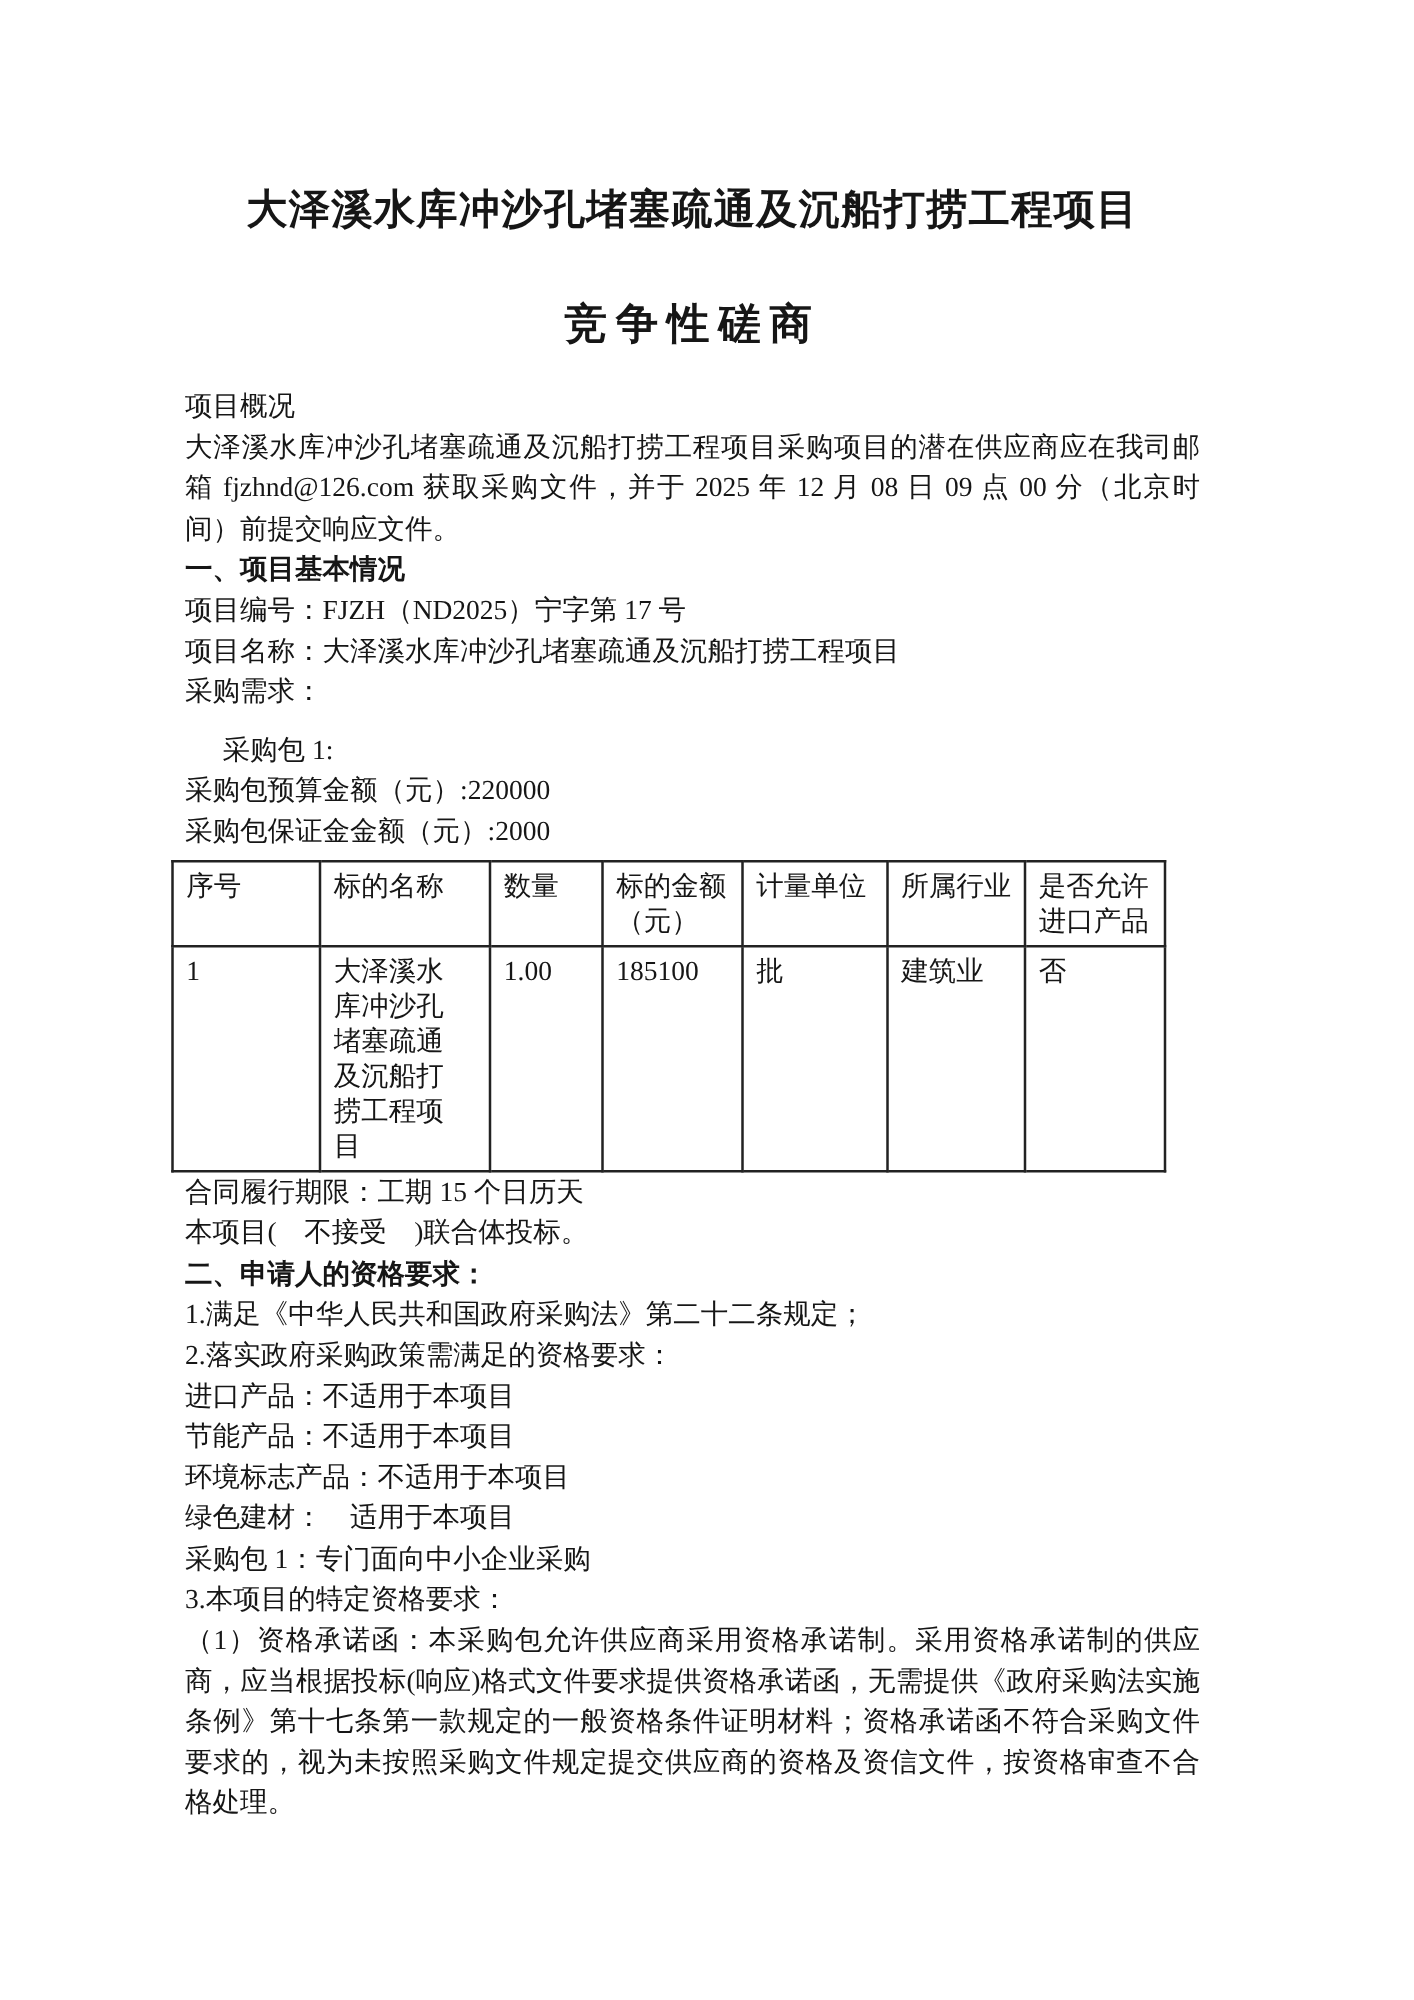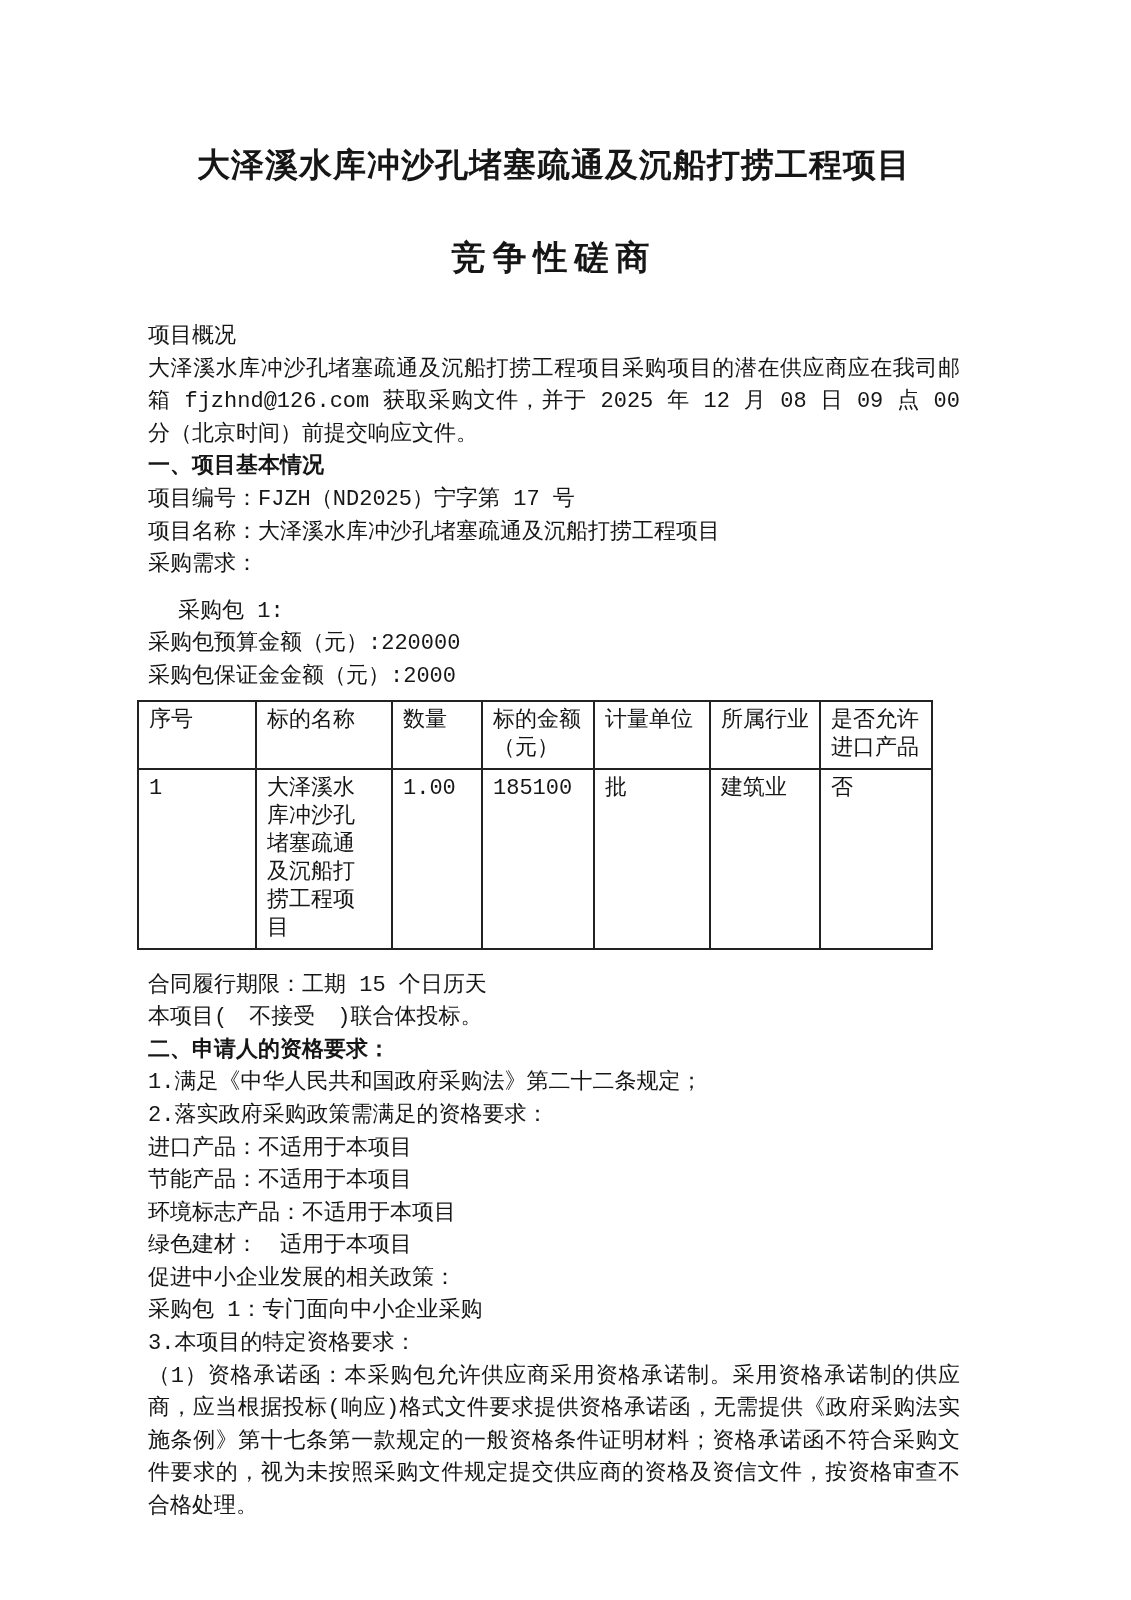--- a/index.html
+++ b/index.html
@@ -9,21 +9,20 @@
     background: #ffffff;
     color: #161616;
     font-family: "Liberation Serif", "DejaVu Serif", serif;
   }
   .page {
     box-sizing: border-box;
     width: 1131px;
     height: 1600px;
     padding: 146px 171px 0 148px;
     overflow: hidden;
-    font-family: Liberation Mono, monospace;
   }
   .title {
     margin: 0;
     font-size: 33px;
     font-weight: bold;
     text-align: center;
     line-height: 44px;
     letter-spacing: 1px;
     white-space: nowrap;
   }
@@ -33,29 +32,29 @@
     font-weight: bold;
     text-align: center;
     letter-spacing: 7px;
     line-height: 40px;
   }
   p {
     margin: 0;
     font-size: 22px;
     line-height: 32.6px;
   }
-  .first-body { margin-top: 41px; }
+  .first-body { margin-top: 29px; }
   .just { text-align: justify; }
   .bold { font-weight: bold; }
   .gap { margin-top: 14px; margin-left: 30px; }
   table.lots {
     border-collapse: collapse;
     table-layout: fixed;
     width: 794px;
-    margin: 6px 0 20px -11px;
+    margin: 6px 0 0 -11px;
   }
   table.lots th, table.lots td {
     border: 2px solid #222222;
     font-weight: normal;
     text-align: left;
     vertical-align: top;
     font-size: 22px;
     line-height: 28px;
     padding: 5px 8px 5px 10px;
     overflow: hidden;
@@ -121,18 +120,17 @@
   <p>合同履行期限：工期 15 个日历天</p>
   <p>本项目(　不接受　)联合体投标。</p>
 
   <p class="bold">二、申请人的资格要求：</p>
   <p>1.满足《中华人民共和国政府采购法》第二十二条规定；</p>
   <p>2.落实政府采购政策需满足的资格要求：</p>
   <p>进口产品：不适用于本项目</p>
   <p>节能产品：不适用于本项目</p>
   <p>环境标志产品：不适用于本项目</p>
   <p>绿色建材：　适用于本项目</p>
-  <p>促进中小企业发展的相关政策：</p>
   <p>采购包 1：专门面向中小企业采购</p>
   <p>3.本项目的特定资格要求：</p>
   <p class="just">（1）资格承诺函：本采购包允许供应商采用资格承诺制。采用资格承诺制的供应商，应当根据投标(响应)格式文件要求提供资格承诺函，无需提供《政府采购法实施条例》第十七条第一款规定的一般资格条件证明材料；资格承诺函不符合采购文件要求的，视为未按照采购文件规定提交供应商的资格及资信文件，按资格审查不合格处理。</p>
 
 </div>
 
 </body></html>

